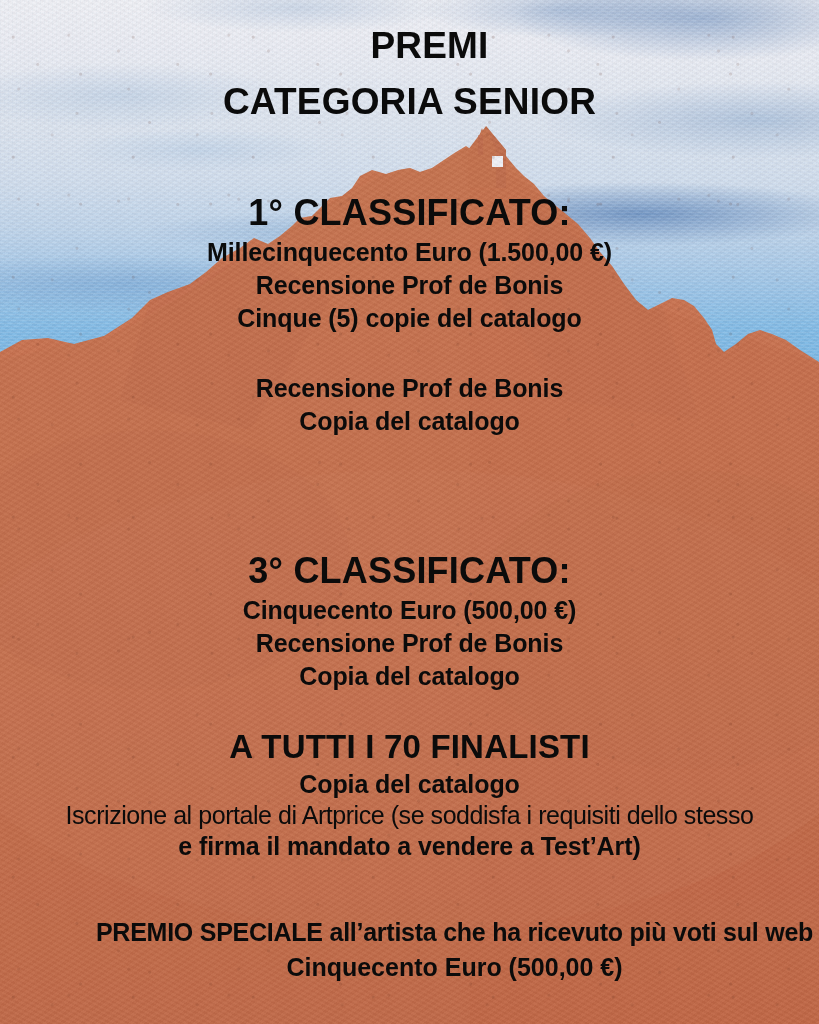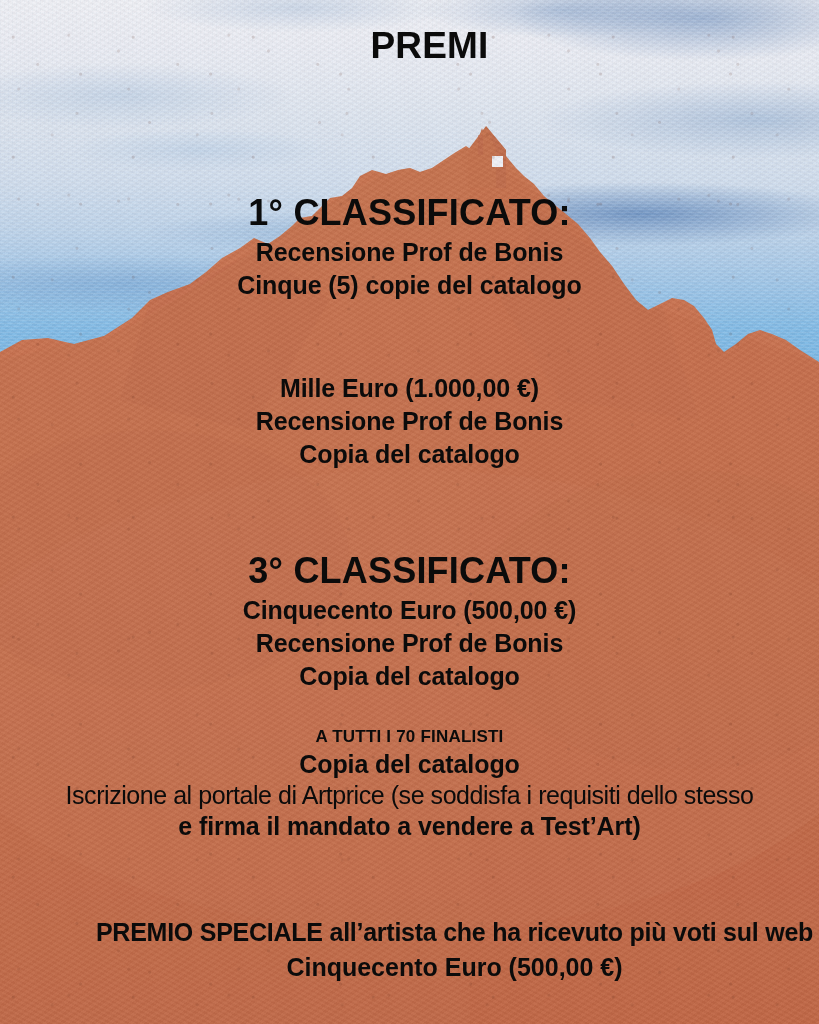--- a/index.html
+++ b/index.html
@@ -118,21 +118,21 @@
     font-weight: 700;
     line-height: 1.32;
     letter-spacing: -.1px;
   }
 
   .b1 { top: 190px; }
   .b2 { top: 372px; }
   .b3 { top: 548px; }
 
   .finalists { top: 726px; }
-  .finalists .rank-title { font-size: 17px; }
+  .finalists .rank-title { font-size: 33px; }
   .finalists .rank-line  { font-size: 25px; }
   .finalists .wide       { font-size: 25px; letter-spacing: -.45px; }
 
   .special { top: 915px; margin-left: 45px; }
   .special .sp-line1 { font-size: 25px; font-weight: 700; line-height: 1.38; letter-spacing: -.25px; }
   .special .sp-line2 { font-size: 25px; font-weight: 700; line-height: 1.38; }
 </style>
 </head>
 <body>
 
@@ -190,29 +190,30 @@
         <rect x="492" y="156" width="11" height="11" fill="#eef3fa"></rect>
       </g>
     </svg>
 
     <div class="mtn-texture" style="--mtn-mask:none;"></div>
   </div>
 
   <div class="content">
 
     <div class="headline l1">PREMI</div>
+    <div class="headline l2">CATEGORIA SENIOR</div>
 
     <div class="block b1">
       <div class="rank-title">1° CLASSIFICATO:</div>
+      <div class="rank-line">Millecinquecento Euro (1.500,00 €)</div>
       <div class="rank-line">Recensione Prof de Bonis</div>
       <div class="rank-line">Cinque (5) copie del catalogo</div>
     </div>
 
     <div class="block b2">
-      <div class="rank-line">Mille Euro (1.000,00 €)</div>
       <div class="rank-line">Recensione Prof de Bonis</div>
       <div class="rank-line">Copia del catalogo</div>
     </div>
 
     <div class="block b3">
       <div class="rank-title">3° CLASSIFICATO:</div>
       <div class="rank-line">Cinquecento Euro (500,00 €)</div>
       <div class="rank-line">Recensione Prof de Bonis</div>
       <div class="rank-line">Copia del catalogo</div>
     </div>

